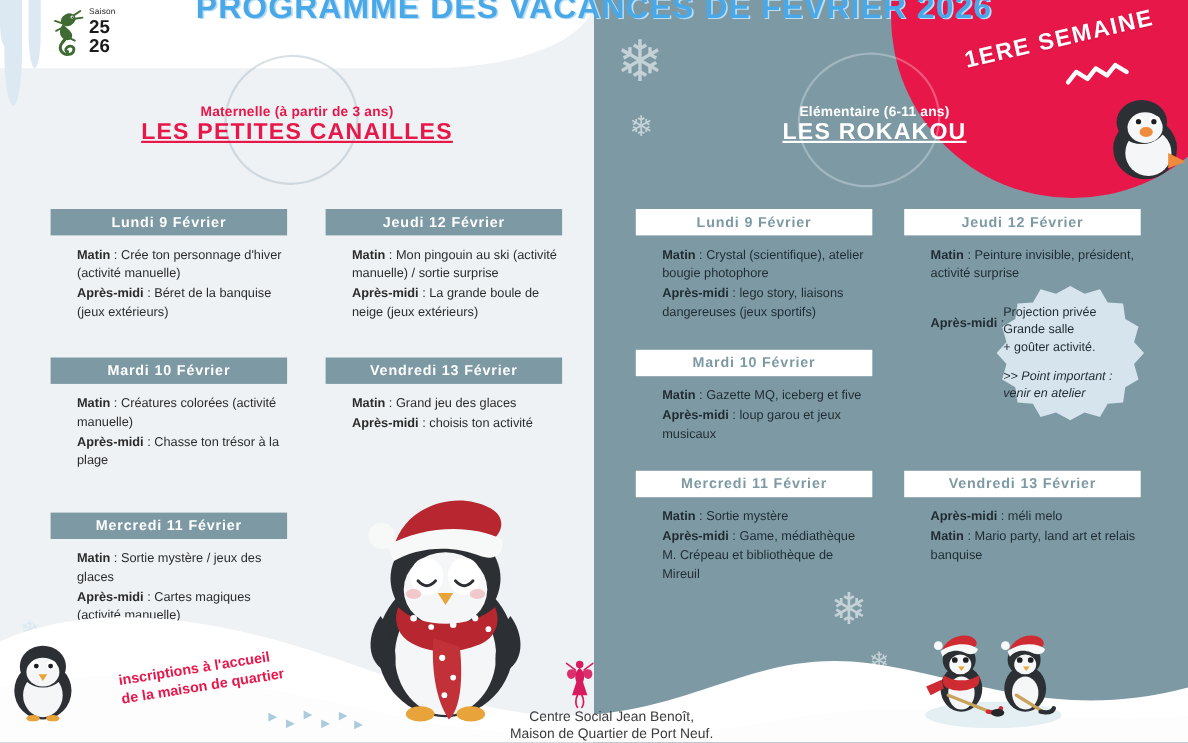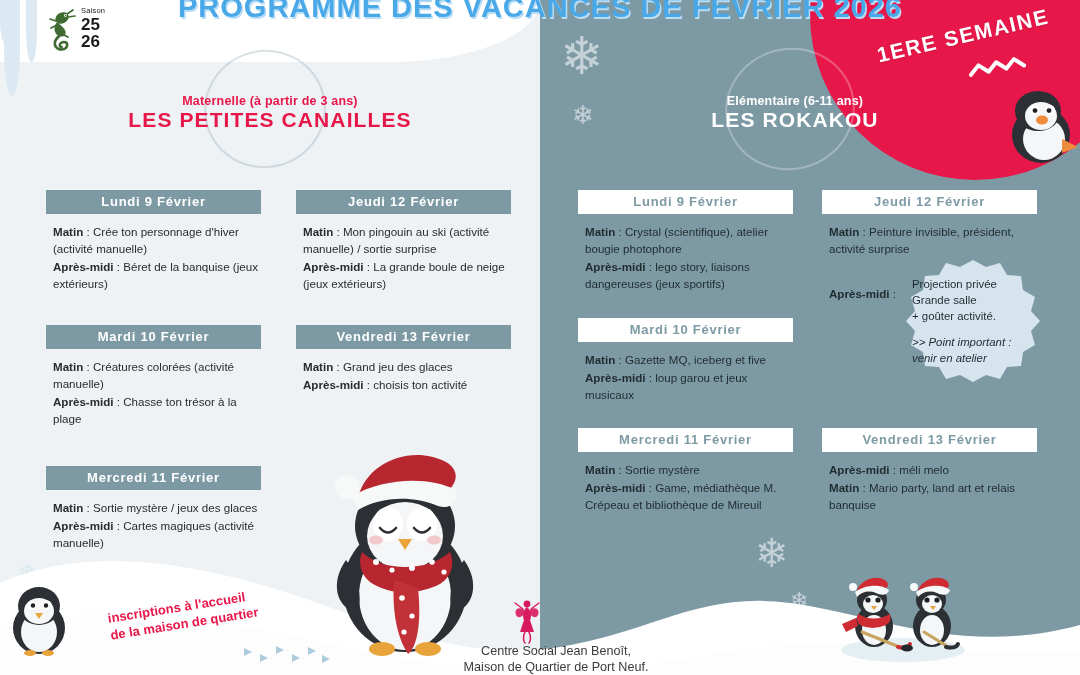--- a/index.html
+++ b/index.html
@@ -142,20 +142,21 @@
     font-weight: 700;
     letter-spacing: .2px;
     position: relative;
   }
   .sect-name {
     font-size: 21px;
     font-weight: 800;
     letter-spacing: 1.1px;
     line-height: 1.12;
     position: relative;
+    text-decoration: underline;
   }
   .sect-left  .sect-age,
   .sect-left  .sect-name { color: #e8174a; }
   .sect-right .sect-age,
   .sect-right .sect-name { color: #ffffff; }
 
   
   .card { position: absolute; }
   .card-head {
     text-align: center;
@@ -168,21 +169,21 @@
   .card-right .card-head { background: #ffffff; color: #7d9aa4; }
 
   .card-body {
     font-size: 11.6px;
     line-height: 1.48;
     padding: 9px 2px 0 6px;
     color: #2b2b2b;
   }
   .card-right .card-body { color: #1f2b30; }
   .card-body b { font-weight: 800; }
-  .card-body p { margin: 0 0 1px 1px; }
+  .card-body p { margin: 0 0 1px 18px; }
 
   
   .cloud {
     position: absolute;
     left: 898px; top: 258px;
     width: 150px; height: 126px;
     z-index: 4;
   }
   .cloud-text {
     position: absolute;

